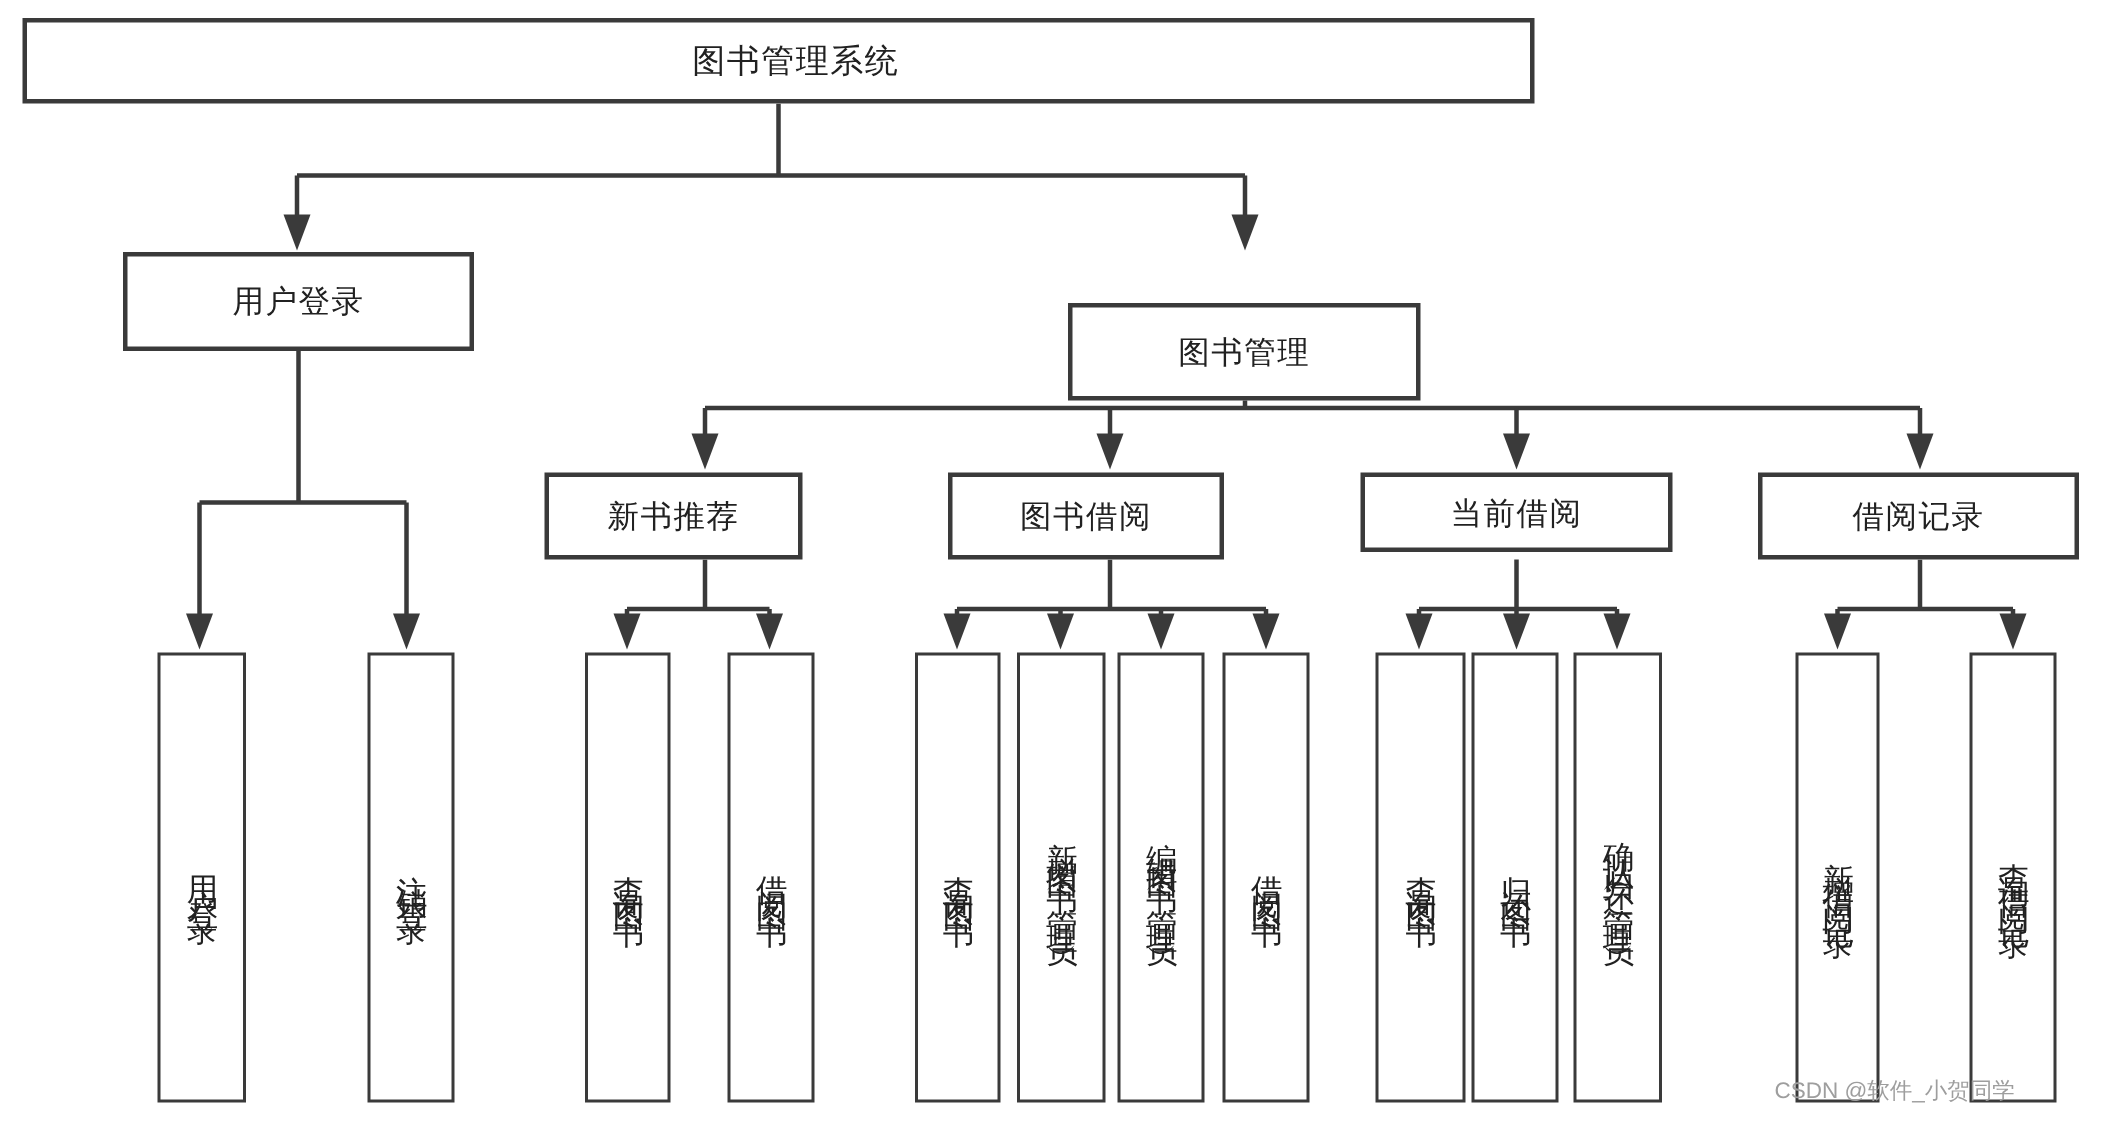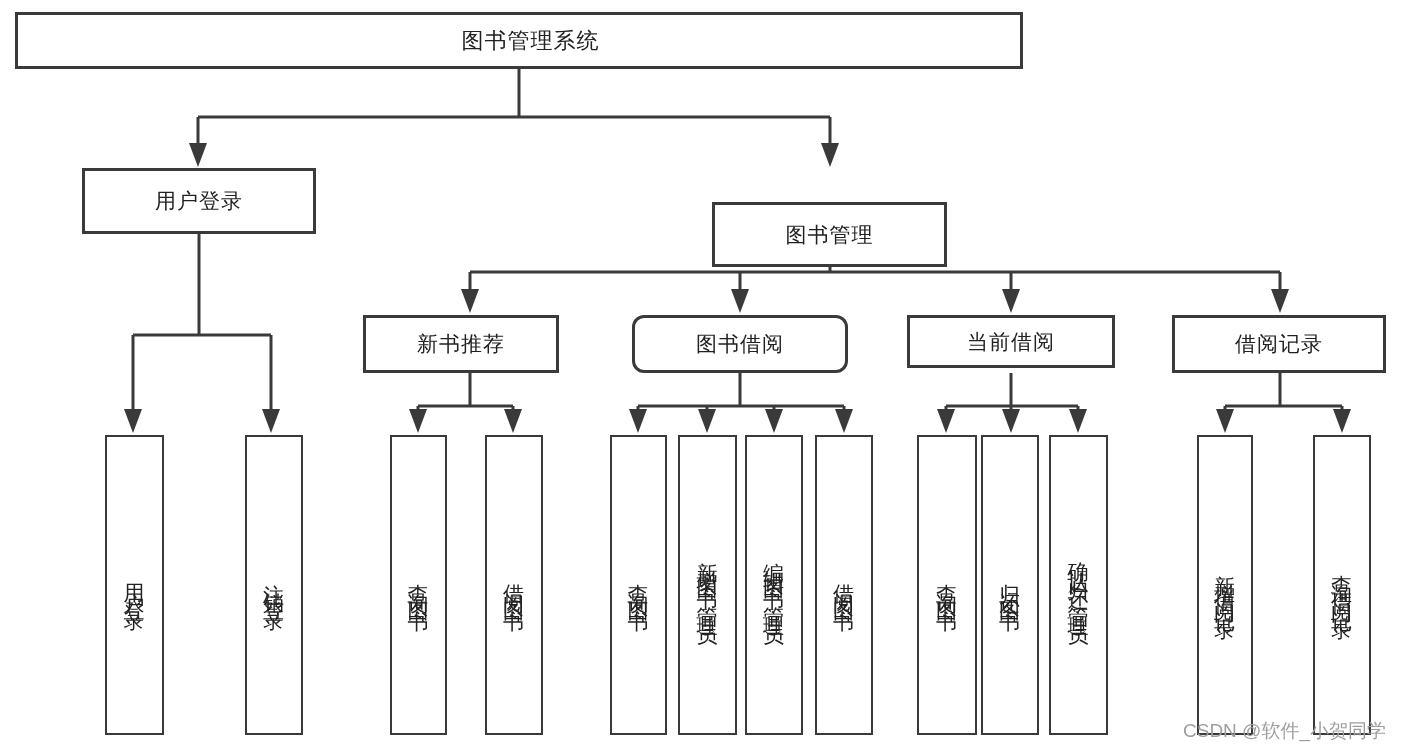--- a/index.html
+++ b/index.html
@@ -56,21 +56,21 @@
     writing-mode: vertical-rl;
     text-orientation: mixed;
     letter-spacing: 9px;
     font-size: 21px;
     line-height: 1;
   }
   .watermark {
     position: absolute;
     left: 1183px;
     top: 718px;
-    font-size: 19px;
+    font-size: 15px;
     color: var(--color-watermark);
     white-space: nowrap;
   }
 </style>
 </head>
 <body>
 
 <div class="stage">
 
   <svg class="connector-layer" viewBox="0 0 1405 747" xmlns="http://www.w3.org/2000/svg">
@@ -110,24 +110,24 @@
     <span class="lbl">图书管理系统</span>
   </div>
 
   <div class="box lvl2" style="left:82px;top:168px;width:234px;height:66px;">
     <span class="lbl">用户登录</span>
   </div>
   <div class="box lvl2" style="left:712px;top:168px;width:235px;height:65px;margin-top:34px;">
     <span class="lbl">图书管理</span>
   </div>
 
-  <div class="box lvl3" style="left:363px;top:315px;width:196px;height:58px;">
+  <div class="box lvl3" style="left:363px;top:315px;width:172px;height:58px;">
     <span class="lbl">新书推荐</span>
   </div>
-  <div class="box lvl3" style="left:632px;top:315px;width:216px;height:58px;border-radius:12px;">
+  <div class="box lvl3" style="left:632px;top:315px;width:184px;height:58px;">
     <span class="lbl">图书借阅</span>
   </div>
   <div class="box lvl3" style="left:907px;top:315px;width:208px;height:53px;">
     <span class="lbl">当前借阅</span>
   </div>
   <div class="box lvl3" style="left:1172px;top:315px;width:214px;height:58px;">
     <span class="lbl">借阅记录</span>
   </div>
 
   <div class="box vbox" style="left:105px;top:435px;width:59px;height:300px;">

